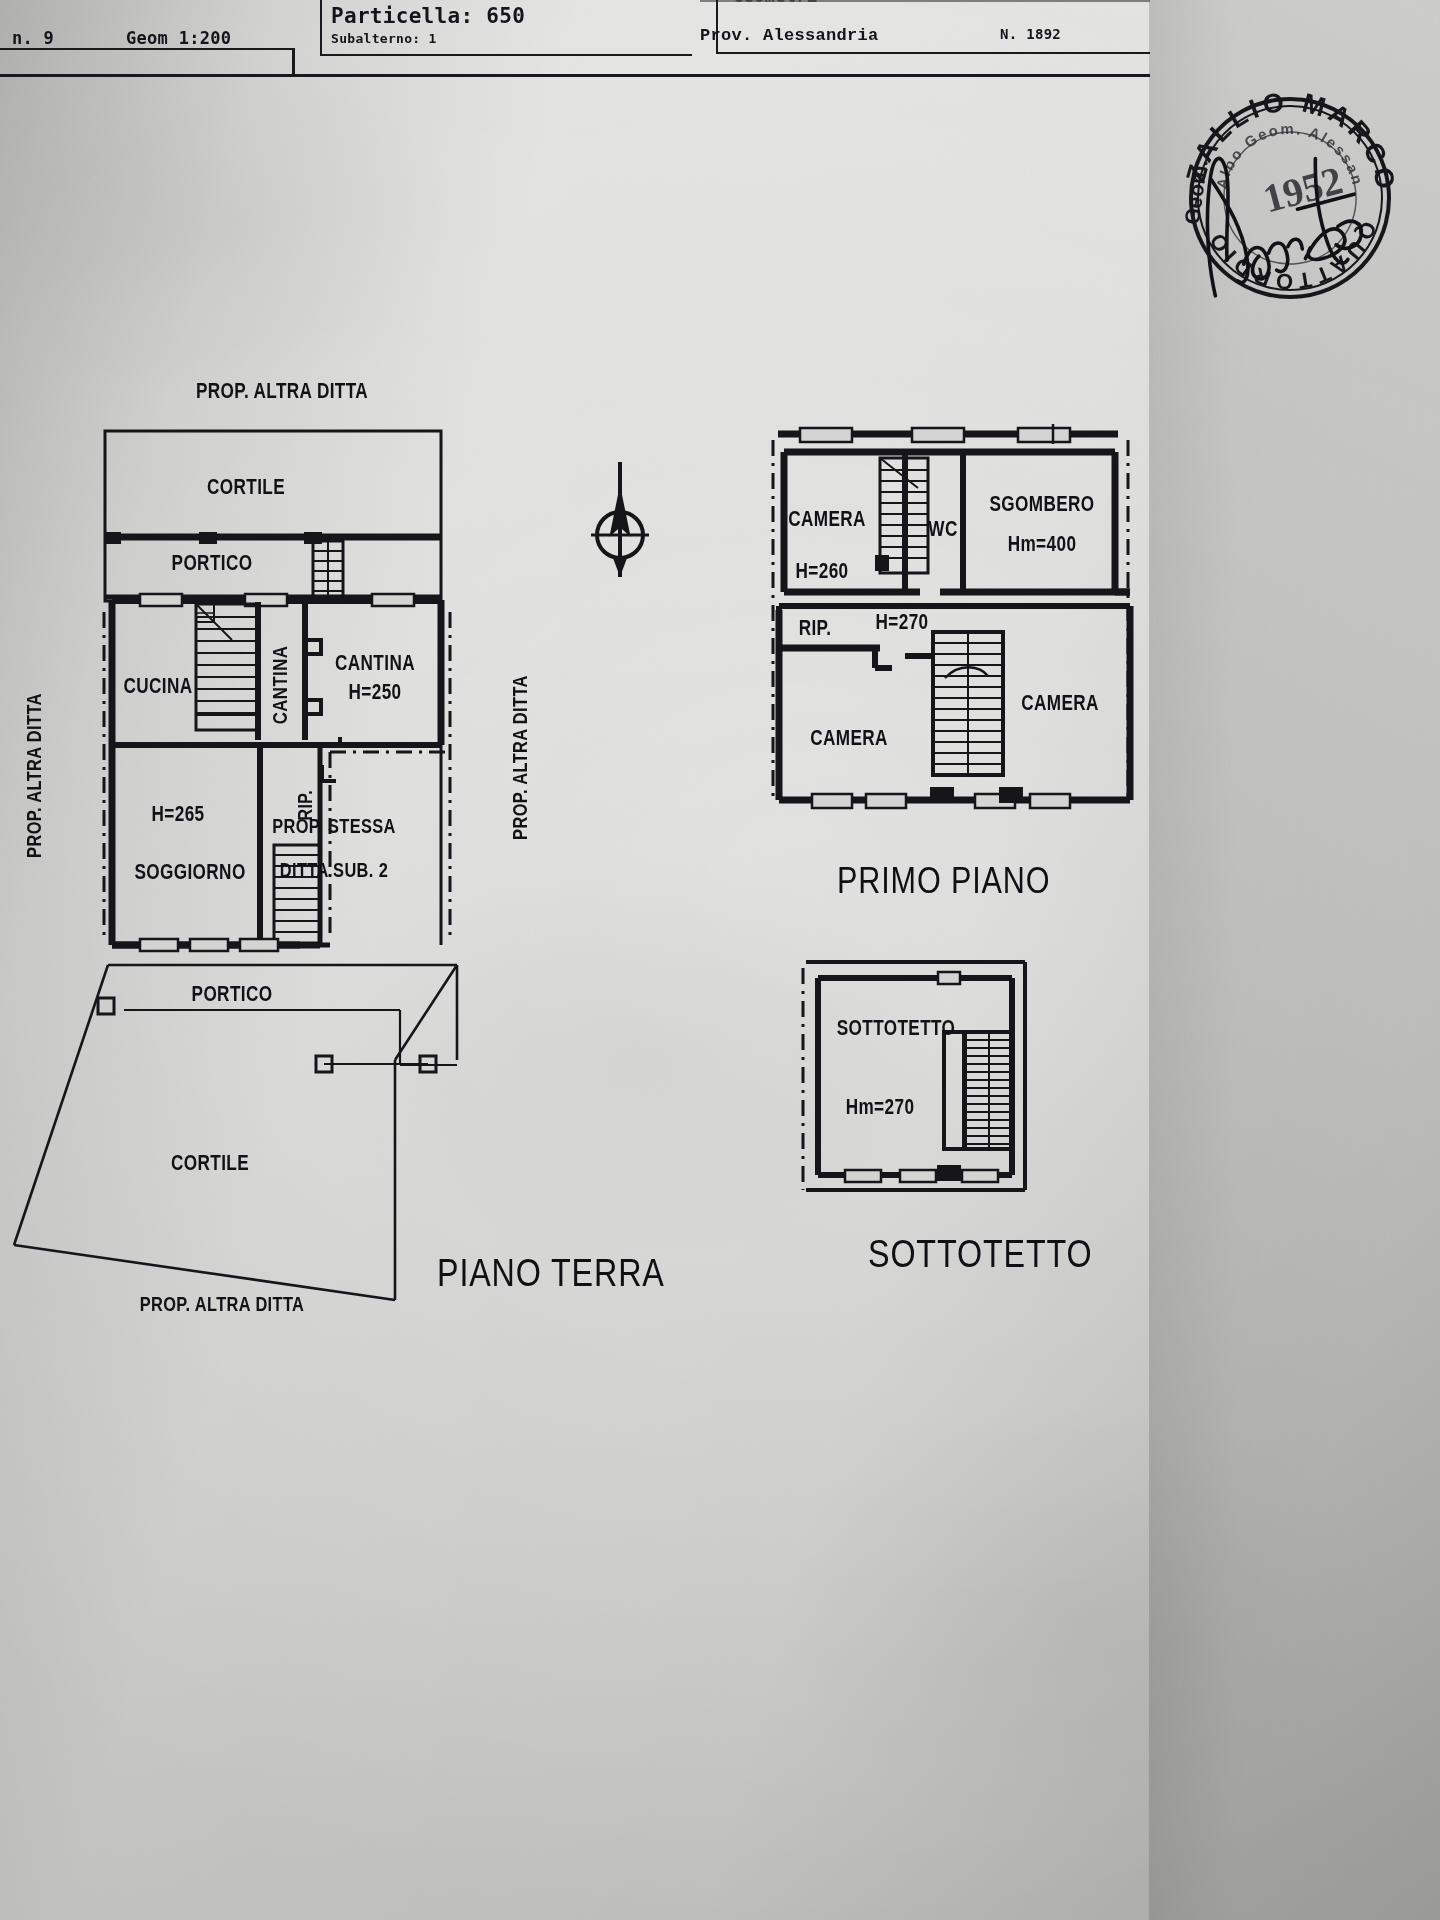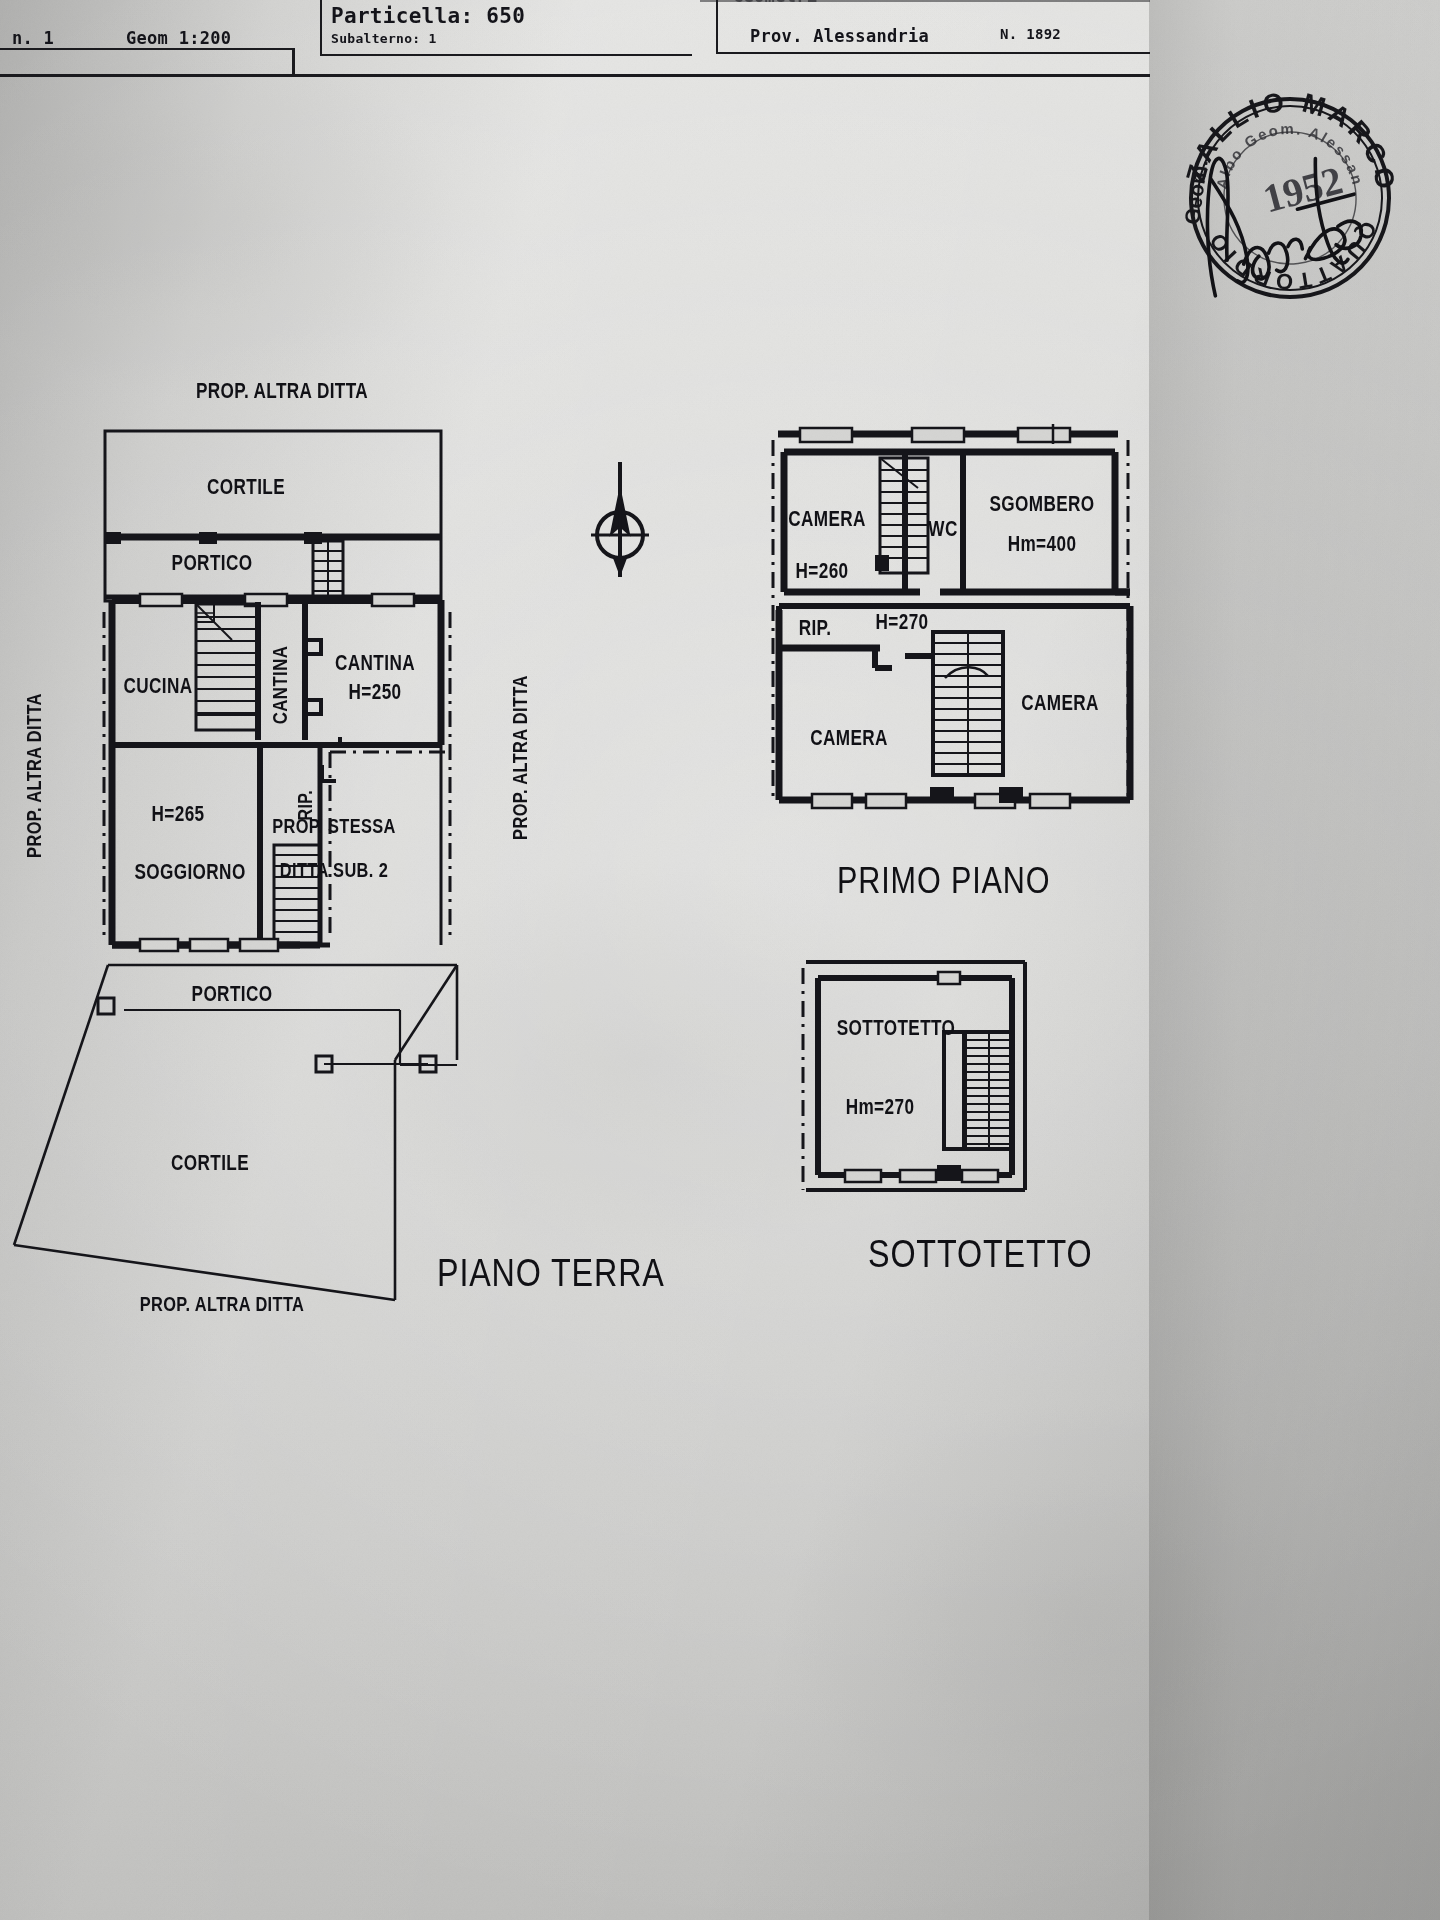--- a/index.html
+++ b/index.html
@@ -66,25 +66,25 @@
 
   <div class="rule" style="left:0;top:74px;width:1150px;height:3px;"></div>
   <div class="rule" style="left:0;top:48px;width:295px;height:2px;"></div>
   <div class="rule" style="left:292px;top:48px;width:3px;height:28px;"></div>
   <div class="rule" style="left:322px;top:54px;width:370px;height:2px;"></div>
   <div class="rule" style="left:320px;top:0px;width:2px;height:56px;"></div>
   <div class="rule" style="left:716px;top:0px;width:2px;height:54px;"></div>
   <div class="rule" style="left:716px;top:52px;width:434px;height:2px;"></div>
   <div class="rule" style="left:700px;top:0px;width:450px;height:2px;opacity:.5;"></div>
 
-  <span class="hdr-text" style="left:12px;top:28px;font-size:17px;">n. 1</span>
+  <span class="hdr-text" style="left:12px;top:28px;font-size:17px;">n. 9</span>
   <span class="hdr-text" style="left:126px;top:28px;font-size:17px;">Geom 1:200</span>
   <span class="hdr-text" style="left:331px;top:4px;font-size:21px;">Particella: 650</span>
   <span class="hdr-text" style="left:331px;top:31px;font-size:13px;">Subalterno: 1</span>
-  <span class="hdr-text" style="left:750px;top:26px;font-size:17px;">Prov. Alessandria</span>
+  <span class="hdr-text" style="left:700px;top:26px;font-size:17px;font-family:Liberation Mono, monospace;">Prov. Alessandria</span>
   <span class="hdr-text" style="left:1000px;top:26px;font-size:14px;">N. 1892</span>
   <span class="hdr-text" style="left:733px;top:-14px;font-size:17px;opacity:.55;">Geometri</span>
 </div>
 
 <div id="stamp">
   <svg width="240" height="220" viewBox="0 0 240 220">
     <g transform="rotate(-7 120 108)">
       <circle cx="120" cy="108" r="99" fill="none" stroke="#17171b" stroke-width="4"></circle>
       <circle cx="120" cy="108" r="92" fill="none" stroke="#17171b" stroke-width="2"></circle>
       <circle cx="120" cy="108" r="66" fill="none" stroke="#2a2a2e" stroke-width="1.4" opacity=".75"></circle>

